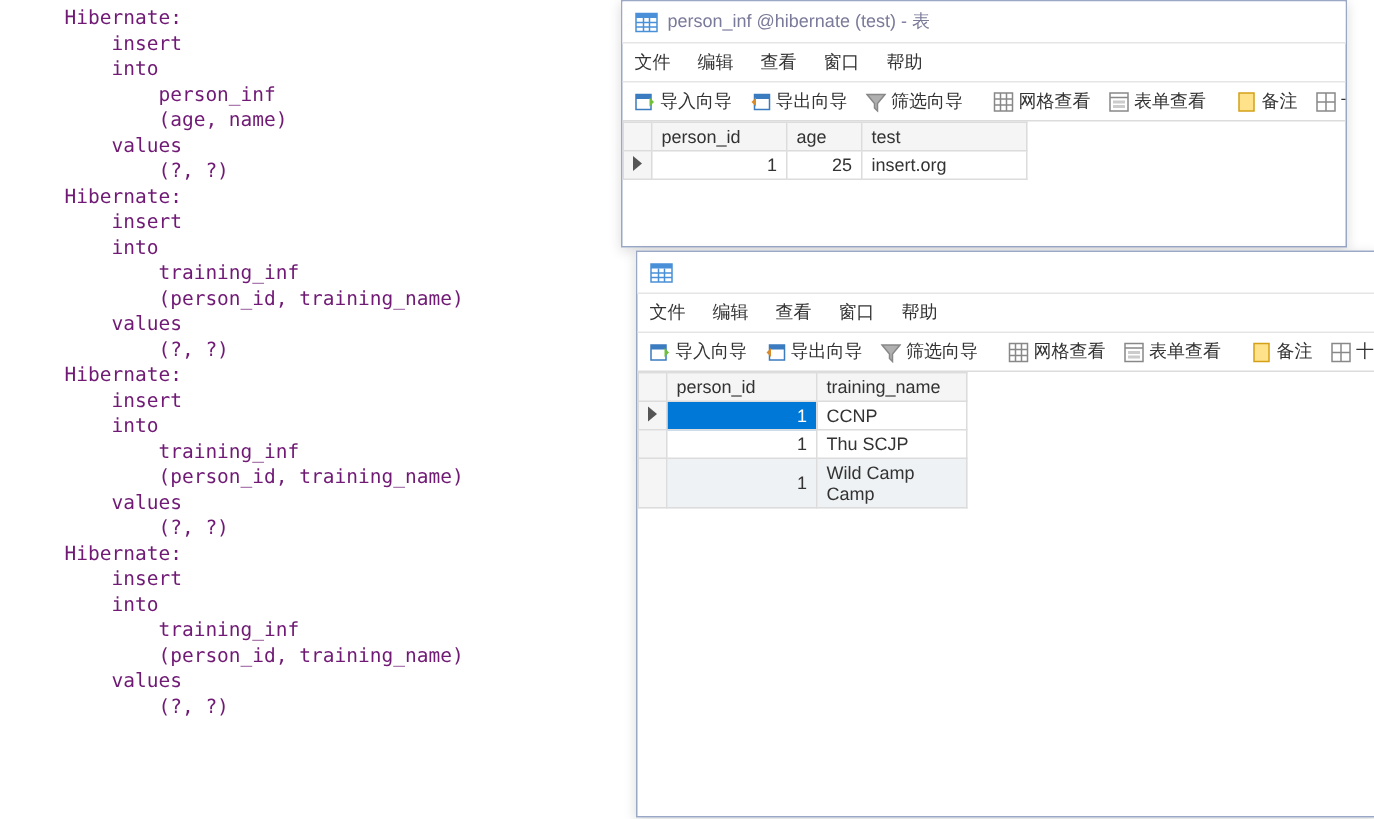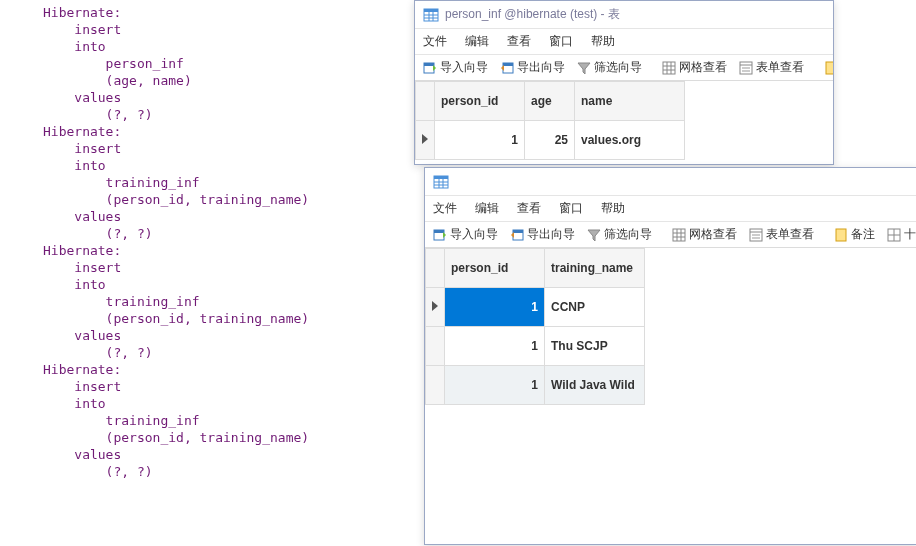--- a/index.html
+++ b/index.html
@@ -24,21 +24,21 @@
     margin-left: 43px;
   }
   .window {
     position: absolute;
     background: #fff;
     border: 1px solid #9aa7c5;
     box-shadow: 0 2px 8px rgba(0,0,0,.15);
     font-family: "Microsoft YaHei", sans-serif;
     font-size: 12px;
   }
-  .win1 { left: 414px; top: 0; width: 420px; height: 165px; }
+  .win1 { left: 414px; top: 0; width: 484px; height: 165px; }
   .win2 { left: 424px; top: 167px; width: 494px; height: 378px; }
   .titlebar {
     height: 28px;
     background: #fff;
     display: flex;
     align-items: center;
     padding: 0 8px;
     color: #7a7a9a;
     border-bottom: 1px solid #e5e5e5;
   }
@@ -88,24 +88,24 @@
   .grid-wrap {
     position: relative;
   }
   table.grid {
     border-collapse: collapse;
     font-size: 12px;
     color: #333;
   }
   table.grid th, table.grid td {
     border: 1px solid #dcdcdc;
-    padding: 12px 6px;
+    padding: 2px 6px;
     height: 18px;
     text-align: left;
-    font-weight: bold;
+    font-weight: normal;
     background: #fff;
   }
   table.grid th {
     background: #f5f5f5;
   }
   .rowhdr {
     width: 18px;
     background: #f5f5f5 !important;
     text-align: center;
     padding: 0;
@@ -234,27 +234,27 @@
       <span>十六进</span>
     </div>
   </div>
   <div class="grid-wrap">
     <table class="grid">
       <tbody>
           <tr>
         <th class="rowhdr"></th>
         <th style="width:90px">person_id</th>
         <th style="width:50px">age</th>
-        <th style="width:110px">name</th>
+        <th style="width:110px">test</th>
       </tr>
       <tr>
         <td class="rowhdr"><span class="rowptr"></span></td>
         <td class="num">1</td>
         <td class="num">25</td>
-        <td>values.org</td>
+        <td>insert.org</td>
       </tr>
     </tbody>
       </table>
   </div>
 </div>
 
 <div class="window win2">
   <div class="titlebar">
     <span class="tb-icon">
       <svg viewBox="0 0 16 16">
@@ -347,18 +347,18 @@
         <td>CCNP</td>
       </tr>
       <tr>
         <td class="rowhdr"></td>
         <td class="num">1</td>
         <td>Thu SCJP</td>
       </tr>
       <tr>
         <td class="rowhdr"></td>
         <td class="num alt">1</td>
-        <td class="alt">Wild Java Wild</td>
+        <td class="alt">Wild Camp Camp</td>
       </tr>
     </tbody>
       </table>
   </div>
 </div>
 
 </body></html>

